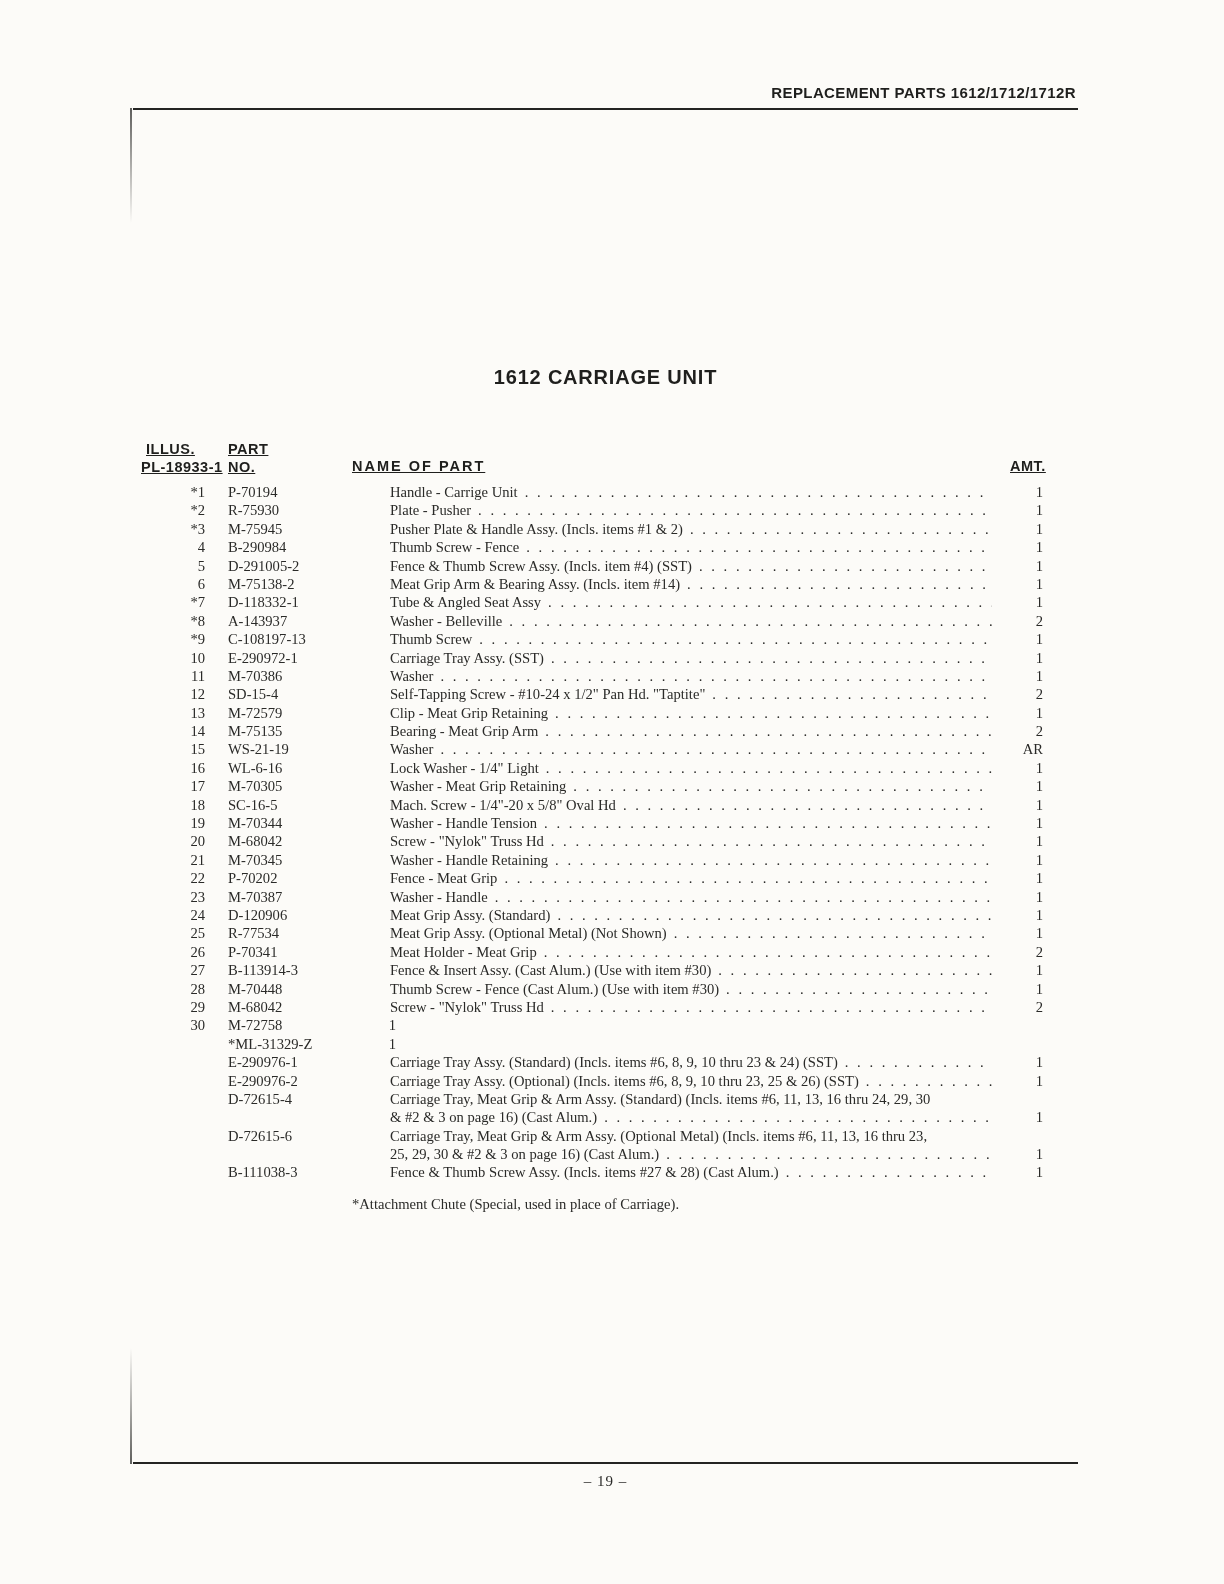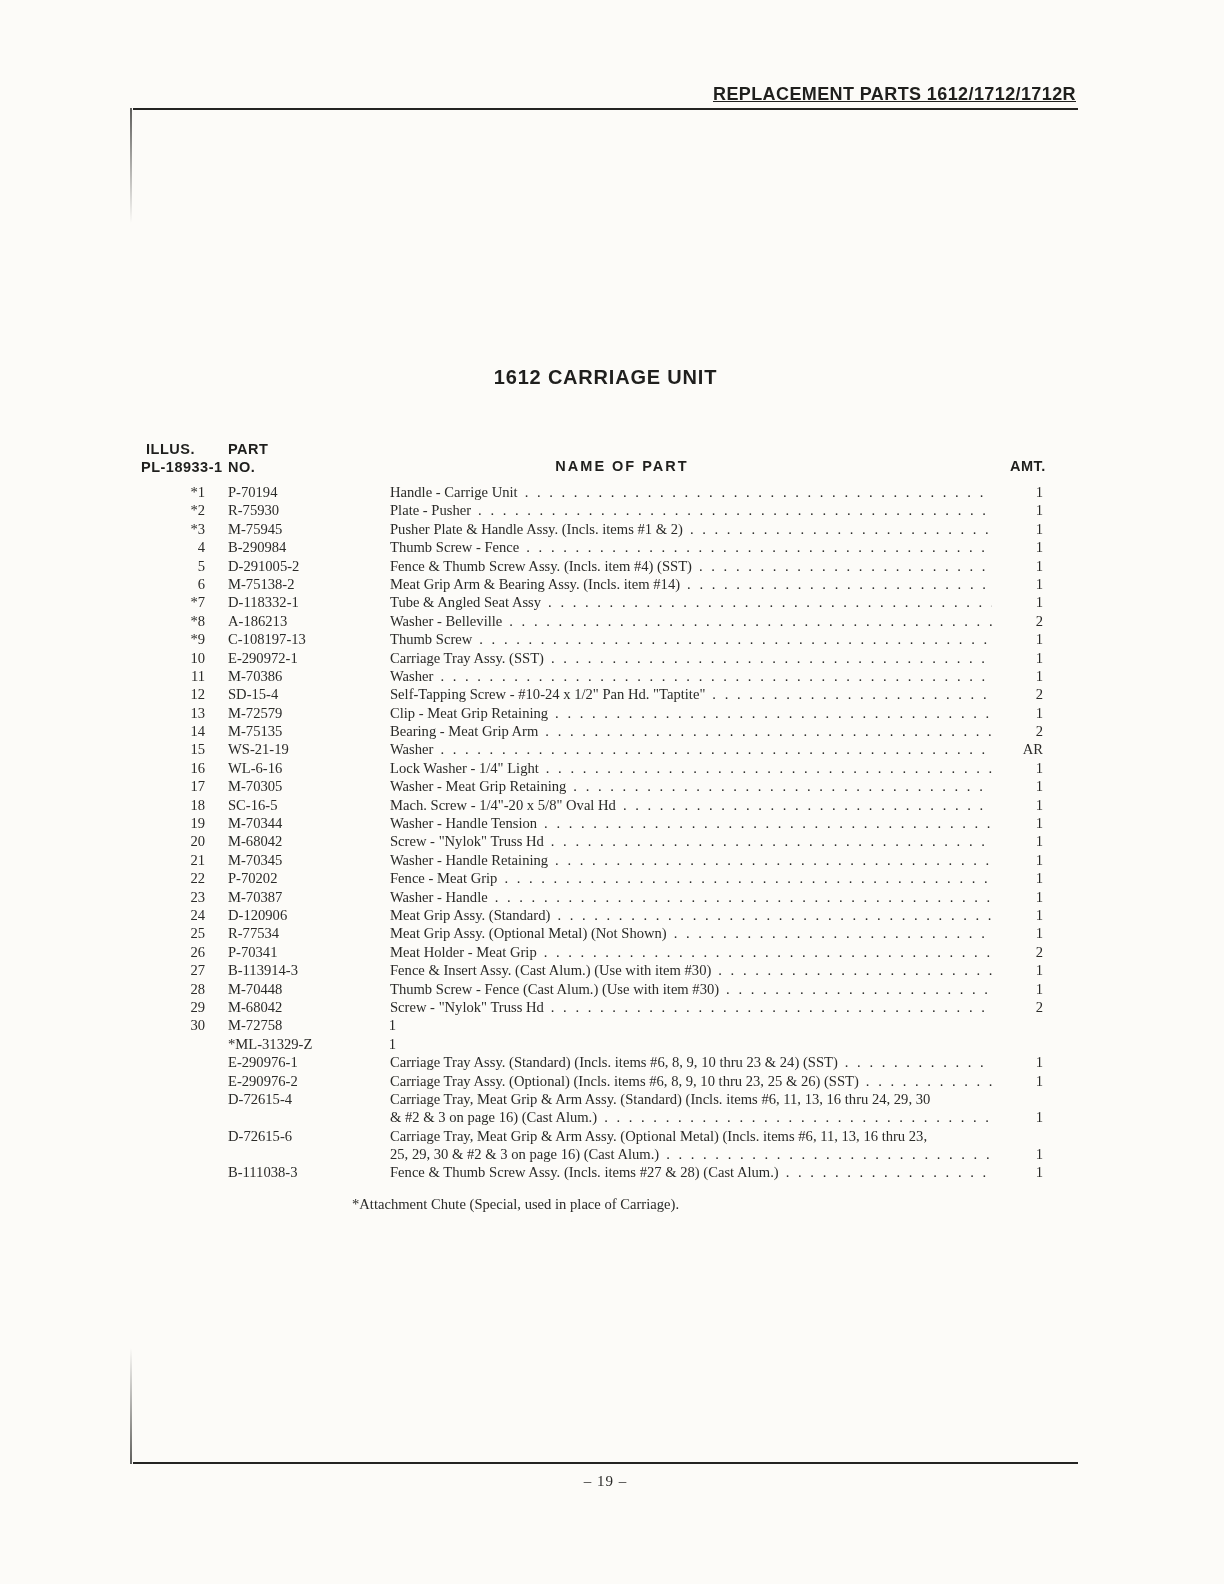--- a/index.html
+++ b/index.html
@@ -11,24 +11,23 @@
     font-family: "Liberation Serif", serif;
     color: #2a2a28;
     overflow: hidden;
   }
   .doc-header {
     position: absolute;
     top: 84px; left: 133px; width: 943px;
     text-align: right;
     font-family: "Liberation Sans", sans-serif;
     font-weight: bold;
-    font-size: 18px;
+    font-size: 15px;
     letter-spacing: 0.4px;
     color: #1f1f1d;
-    text-decoration: underline;
   }
   .rule-top {
     position: absolute;
     top: 108px; left: 133px; width: 945px; height: 2px;
     background: #242422;
   }
   .rule-bottom {
     position: absolute;
     top: 1462px; left: 133px; width: 945px; height: 2px;
     background: #242422;
@@ -56,26 +55,27 @@
     color: #1f1f1d;
   }
   .colhead {
     position: absolute;
     font-family: "Liberation Sans", sans-serif;
     font-weight: bold;
     font-size: 14.5px;
     letter-spacing: 0.5px;
     color: #1f1f1d;
     white-space: nowrap;
+    text-decoration: underline;
   }
   .ch-illus1 { top: 441px; left: 146px; }
   .ch-illus2 { top: 459px; left: 141px; }
   .ch-part1  { top: 441px; left: 228px; }
   .ch-part2  { top: 459px; left: 228px; }
-  .ch-name   { top: 458px; left: 352px; width: 540px; text-align: center; letter-spacing: 2px; }
+  .ch-name   { top: 458px; left: 352px; width: 540px; letter-spacing: 2px; }
   .ch-amt    { top: 458px; left: 1010px; }
 
   .tbl {
     position: absolute;
     top: 483px; left: 143px; width: 900px;
   }
   .row {
     display: flex;
     align-items: baseline;
     height: 18.4px;
@@ -191,21 +191,21 @@
         <span class="c-illus">*7</span>
         <span class="c-part">D-118332-1</span>
         <span class="c-name">
           <span class="nm">Tube &amp; Angled Seat Assy</span>
           <span class="leader"></span>
         </span>
         <span class="c-amt">1</span>
       </div>
       <div class="row">
         <span class="c-illus">*8</span>
-        <span class="c-part">A-186213</span>
+        <span class="c-part">A-143937</span>
         <span class="c-name">
           <span class="nm">Washer - Belleville</span>
           <span class="leader"></span>
         </span>
         <span class="c-amt">2</span>
       </div>
       <div class="row">
         <span class="c-illus">*9</span>
         <span class="c-part">C-108197-13</span>
         <span class="c-name">

